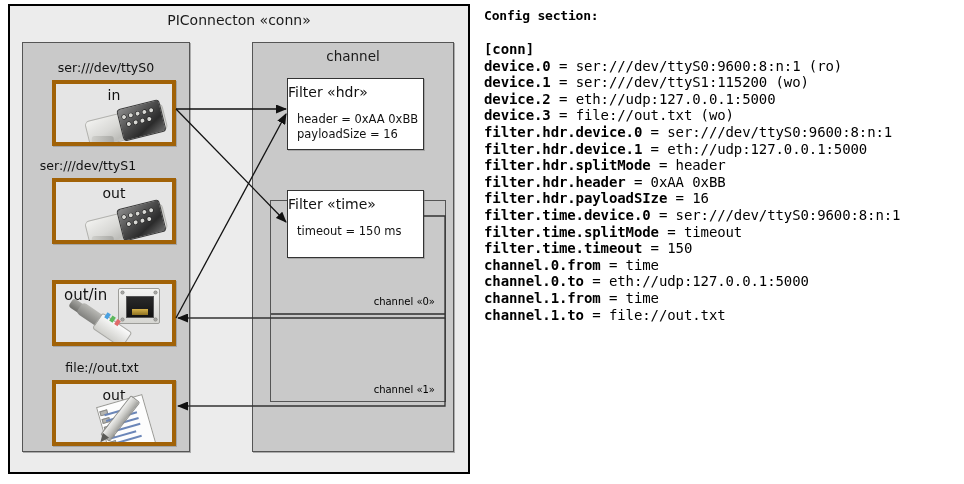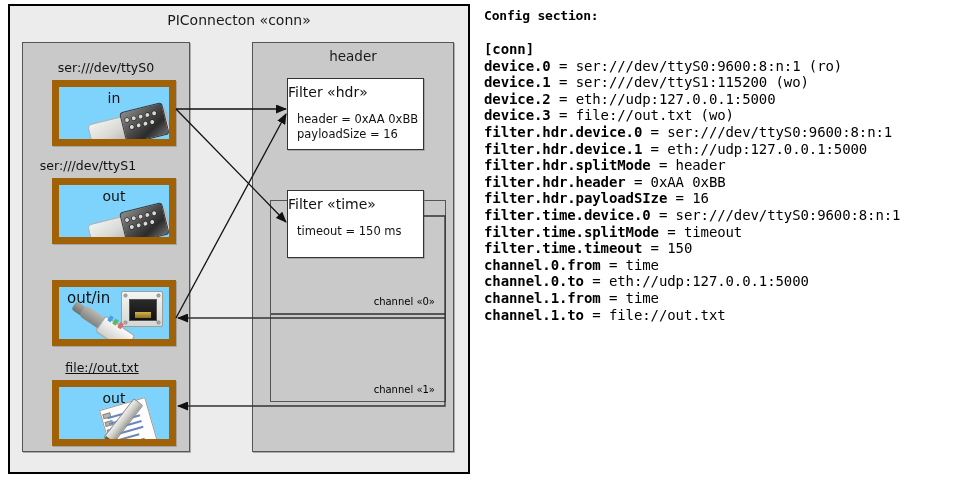--- a/index.html
+++ b/index.html
@@ -21,21 +21,21 @@
        box-sizing:border-box;box-shadow:1px 1px 0 rgba(120,120,120,.55);}
   .pkg-title{position:absolute;left:0;top:6px;width:100%;text-align:center;
        font-size:13.5px;color:#1a1a1a;}
 
   
   #devices{left:14px;top:38px;width:168px;height:410px;}
   #filters{left:244px;top:38px;width:202px;height:410px;}
   #filters .pkg-title{top:5px;}
 
   
-  .node{position:absolute;background:#7dd3fc;border:7px solid #a16207;
+  .node{position:absolute;background:#e5e5e5;border:4px solid #a16207;
     box-sizing:border-box;box-shadow:1px 1px 0 rgba(130,130,130,.5);}
   .node-cap{position:absolute;left:0;top:3px;width:100%;text-align:center;
     font-size:14px;color:#111;}
   .dev-label{position:absolute;font-size:12.5px;color:#111;text-align:center;
     white-space:nowrap;}
 
   
   .icon-wrap{position:absolute;left:0;top:0;width:100%;height:100%;
     overflow:hidden;pointer-events:none;}
 
@@ -187,21 +187,21 @@
         <div class="cord2"></div>
           <div class="cord"></div>
         <div class="body"></div>
         <div class="stripe"></div>
           <div class="stripe2"></div>
           <div class="stripe3"></div>
       </div>
     </div>
   </div>
 
-  <div class="dev-label" style="left:14px;top:356px;width:160px;text-decoration:underline;">file://out.txt</div>
+  <div class="dev-label" style="left:14px;top:356px;width:160px;">file://out.txt</div>
   <div class="node" style="left:44px;top:376px;width:124px;height:66px;">
     <div class="node-cap">out</div>
     <div class="icon-wrap">
       <div class="notepad">
         <div class="sheet"></div>
         <div class="rings">
           <i style="top:2px"></i>
             <i style="top:10px"></i>
             <i style="top:18px"></i>
           <i style="top:26px"></i>
@@ -215,21 +215,21 @@
         <div class="ln" style="top:39px;width:30px"></div>
       </div>
       <div class="pencil">
           <div class="wood"></div>
           <div class="tip"></div>
         </div>
     </div>
   </div>
 
   <div class="pkg" id="filters">
-    <div class="pkg-title">header</div>
+    <div class="pkg-title">channel</div>
   </div>
 
   <div class="chan" style="left:262px;top:196px;width:176px;height:114px;">
     <div class="chan-label">channel «0»</div>
   </div>
   <div class="chan" style="left:262px;top:310px;width:176px;height:88px;">
     <div class="chan-label">channel «1»</div>
   </div>
 
   <div class="filter-box" style="left:279px;top:74px;width:137px;height:72px;">

